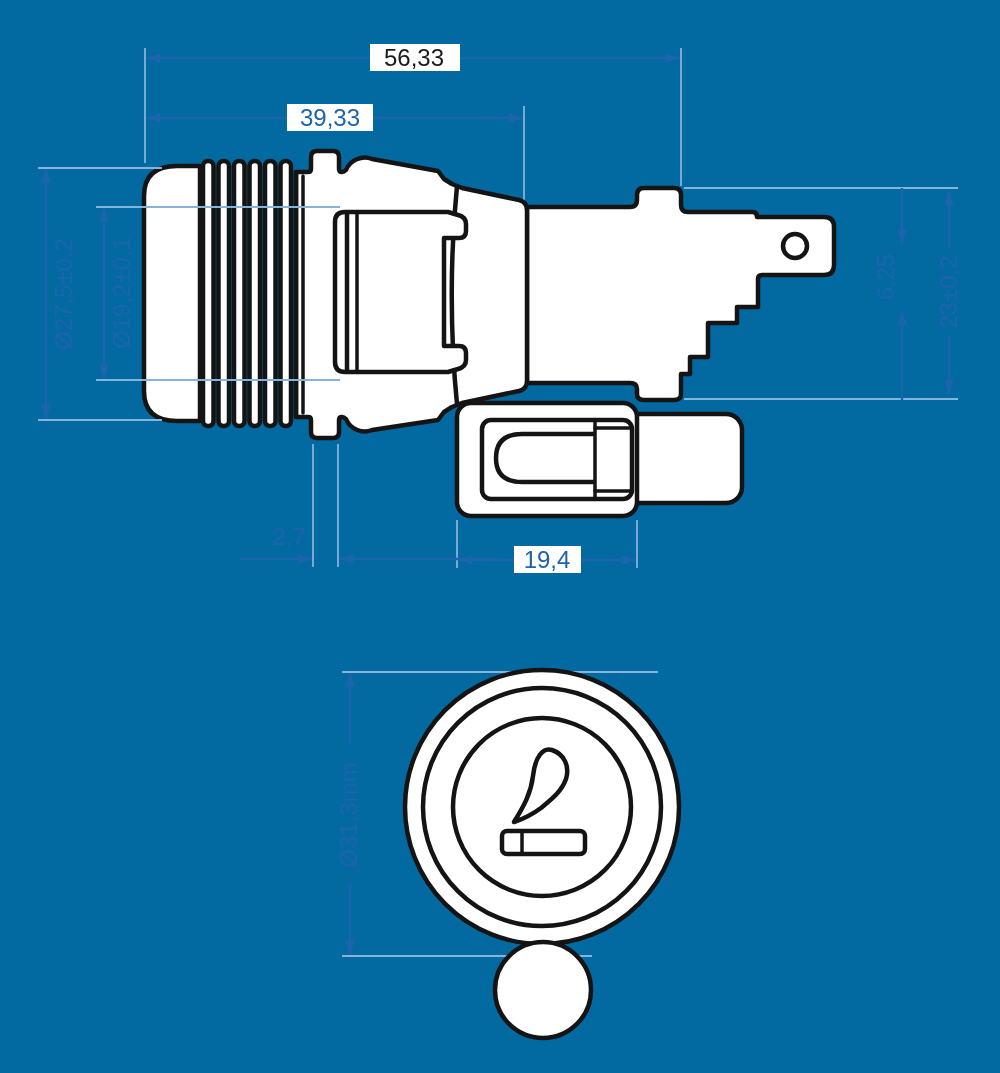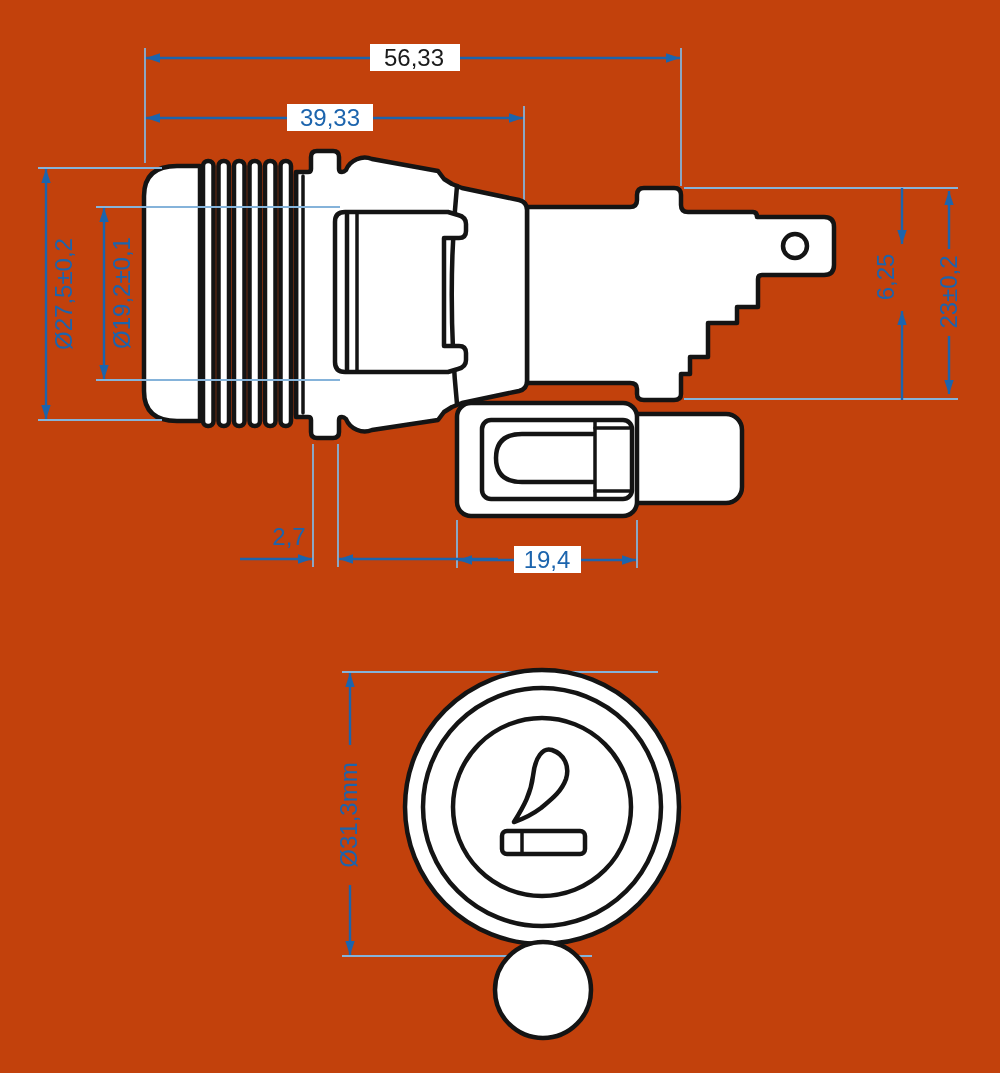--- a/index.html
+++ b/index.html
@@ -1,16 +1,16 @@
 <!DOCTYPE html>
 <html><head>
 <meta charset="utf-8">
 <style>
   html,body{margin:0;padding:0;background:#ffffff;}
-  .stage{width:1000px;height:1073px;position:relative;background:#c2410c;overflow:hidden;}
+  .stage{width:1000px;height:1073px;position:relative;background:#0369a1;overflow:hidden;}
   svg{display:block;}
   .outline{fill:#ffffff;stroke:#141414;stroke-width:4.5;stroke-linejoin:round;stroke-linecap:round;}
   .outline-thin{fill:none;stroke:#141414;stroke-width:3.5;stroke-linejoin:round;stroke-linecap:round;}
   .outline-nf{fill:none;stroke:#141414;stroke-width:4.5;stroke-linejoin:round;stroke-linecap:round;}
   .ext{stroke:#85b3da;stroke-width:1.8;fill:none;}
   .dimline{stroke:#1c64ad;stroke-width:2.4;fill:none;}
   .dimtext{font-family:"Liberation Sans","DejaVu Sans",sans-serif;font-size:24px;fill:#1c64ad;}
   .dimtext-k{font-family:"Liberation Sans","DejaVu Sans",sans-serif;font-size:24px;fill:#1a1a1a;}
   .anchor-mid{text-anchor:middle;}
   .bg{fill:#ffffff;}

